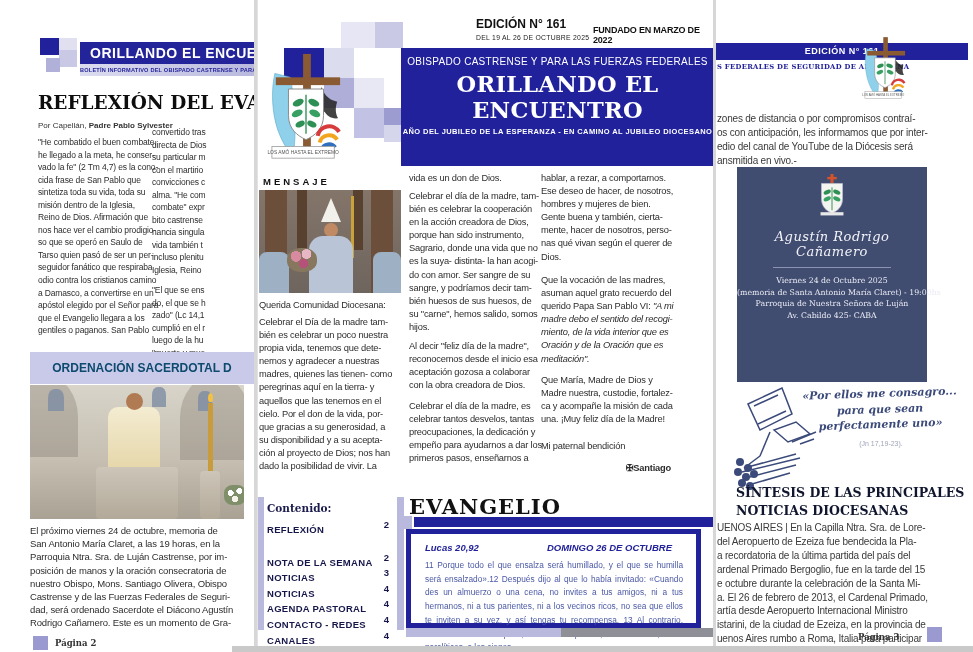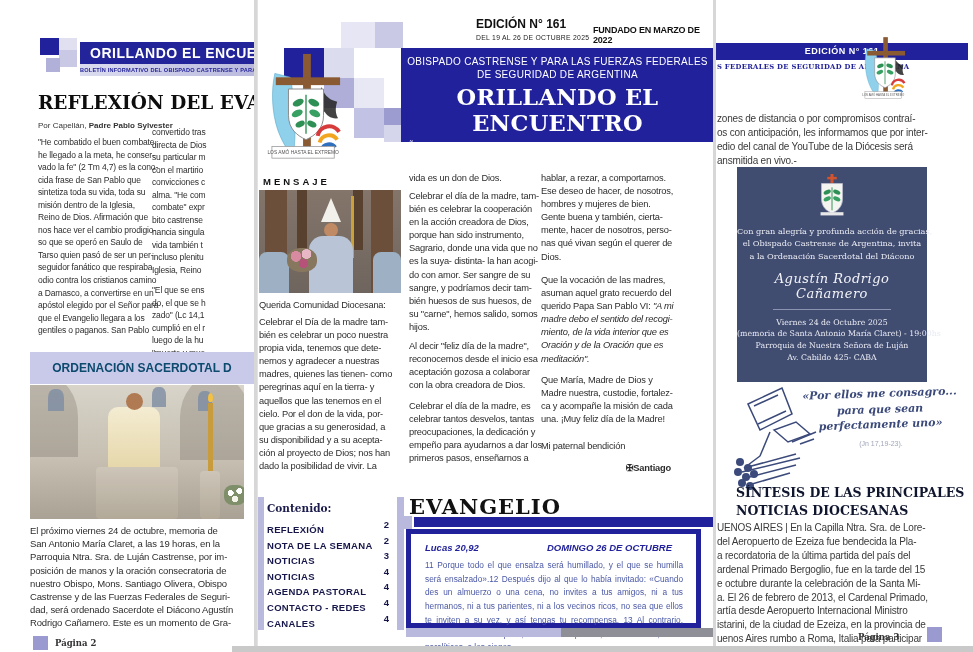--- a/index.html
+++ b/index.html
@@ -200,23 +200,22 @@
     <ellipse cx="55" cy="63" rx="6" ry="3.4" fill="#37a062" transform="rotate(25 55 63)"></ellipse>
     <ellipse cx="40" cy="74" rx="5" ry="3" fill="#2f9055" transform="rotate(-25 40 74)"></ellipse>
     <ellipse cx="52" cy="74" rx="5" ry="3" fill="#2f9055" transform="rotate(25 52 74)"></ellipse>
     <path d="M58,86 a12,12 0 0 1 22,-4" fill="none" stroke="#d83b3b" stroke-width="4"></path>
     <path d="M60,93 a10,10 0 0 1 18,-3" fill="none" stroke="#f2a51e" stroke-width="4"></path>
     <path d="M62,100 a8,8 0 0 1 14,-2" fill="none" stroke="#2e6fbe" stroke-width="4"></path>
     <rect x="11" y="97" width="64" height="12" fill="#ffffff" stroke="#999999" stroke-width="0.8"></rect>
     <text x="43" y="105" text-anchor="middle" font-size="5" fill="#555555">LOS AMÓ HASTA EL EXTREMO</text>
   </svg>
 
-  <div class="abs banner" style="left:143px;top:48px;width:313px;height:94px;">
+  <div class="abs banner" style="left:143px;top:48px;width:313px;height:118px;">
     <div class="org" style="margin-top:7px;">OBISPADO CASTRENSE Y PARA LAS FUERZAS  FEDERALES</div>
-    <div class="org">DE SEGURIDAD DE ARGENTINA</div>
     <div class="bigtitle" style="margin-top:3px;">ORILLANDO EL ENCUENTRO</div>
     <div class="tagline" style="margin-top:4px;">AÑO DEL JUBILEO DE LA ESPERANZA - EN CAMINO AL JUBILEO DIOCESANO</div>
   </div>
 
   <div class="abs mensaje" style="left:5px;top:176px;">MENSAJE</div>
 
   <div class="abs photo-bishop clip" style="left:1px;top:190px;width:142px;height:103px;">
     <div class="pb-band" style="left:6px;top:0;width:22px;height:103px;"></div>
     <div class="pb-band" style="left:112px;top:0;width:22px;height:103px;"></div>
     <div class="pb-band" style="left:38px;top:0;width:10px;height:60px;background:#59412f;"></div>
@@ -285,21 +284,21 @@
 ca y acompañe la misión de cada
 una. ¡Muy feliz día de la Madre!</div>
   <div class="abs ccol" style="left:283px;top:440px;width:132px;">Mi paternal bendición</div>
   <div class="abs ccol" style="left:283px;top:462px;width:130px;text-align:right;font-weight:bold;">✠Santiago</div>
 
   <div class="abs toc-strip" style="left:0px;top:497px;width:6px;height:133px;"></div>
   <div class="abs toc-strip" style="left:139px;top:497px;width:7px;height:133px;"></div>
   <div class="abs toc-title" style="left:9px;top:502px;">Contenido:</div>
   <div class="abs" style="left:9px;top:519px;width:122px;">
     <div style="position:relative;height:15.6px;"><span class="toc-label">REFLEXIÓN</span><span class="toc-num" style="position:absolute;right:0;">2</span></div>
-    <div style="position:relative;height:15.6px;"><span class="toc-label">NOTA DE LA SEMANA</span><span class="toc-num" style="position:absolute;right:0;">2</span></div>
+    <div style="position:relative;height:15.6px;margin-top:17px;"><span class="toc-label">NOTA DE LA SEMANA</span><span class="toc-num" style="position:absolute;right:0;">2</span></div>
     <div style="position:relative;height:15.6px;"><span class="toc-label">NOTICIAS</span><span class="toc-num" style="position:absolute;right:0;">3</span></div>
     <div style="position:relative;height:15.6px;"><span class="toc-label">NOTICIAS</span><span class="toc-num" style="position:absolute;right:0;">4</span></div>
     <div style="position:relative;height:15.6px;"><span class="toc-label">AGENDA PASTORAL</span><span class="toc-num" style="position:absolute;right:0;">4</span></div>
     <div style="position:relative;height:15.6px;"><span class="toc-label">CONTACTO - REDES</span><span class="toc-num" style="position:absolute;right:0;">4</span></div>
     <div style="position:relative;height:15.6px;"><span class="toc-label">CANALES</span><span class="toc-num" style="position:absolute;right:0;">4</span></div>
   </div>
 
   <div class="abs ev-title" style="left:151px;top:494px;">EVANGELIO</div>
   <div class="sq" style="left:141px;top:516px;width:13px;height:13px;background:#b9b9de;"></div>
   <div class="abs" style="left:156px;top:517px;width:300px;height:10px;background:#21219b;"></div>
@@ -348,23 +347,20 @@
       <rect x="13.4" y="0" width="3.2" height="10" fill="#d2542e"></rect>
       <rect x="10" y="3" width="10" height="2.6" fill="#d2542e"></rect>
       <path d="M4,10 h22 v16 c0,9 -6,13 -11,15 c-5,-2 -11,-6 -11,-15 z" fill="#f4f4f0" stroke="#b9bdcd" stroke-width="0.8"></path>
       <line x1="15" y1="14" x2="15" y2="38" stroke="#2f9055" stroke-width="1"></line>
       <ellipse cx="10" cy="19" rx="4" ry="2.2" fill="#2f9055" transform="rotate(-25 10 19)"></ellipse>
       <ellipse cx="20" cy="19" rx="4" ry="2.2" fill="#2f9055" transform="rotate(25 20 19)"></ellipse>
       <ellipse cx="10" cy="26" rx="4" ry="2.2" fill="#37a062" transform="rotate(-25 10 26)"></ellipse>
       <ellipse cx="20" cy="26" rx="4" ry="2.2" fill="#37a062" transform="rotate(25 20 26)"></ellipse>
       <rect x="3" y="40" width="24" height="3.4" fill="#e8e8e8"></rect>
     </svg>
-    <div class="pre inv-small" style="margin-top:5px;">Con gran alegría y profunda acción de gracias,
-el Obispado Castrense de Argentina, invita
-a la Ordenación Sacerdotal del Diácono</div>
     <div class="inv-name" style="margin-top:9px;">Agustín Rodrigo Cañamero</div>
     <div class="inv-divider" style="margin:8px auto 0;width:118px;"></div>
     <div class="pre inv-dates" style="margin-top:7px;">Viernes 24 de Octubre 2025
 (memoria de Santa Antonio María Claret) - 19:00hs
 Parroquia de Nuestra Señora de Luján
 Av. Cabildo 425- CABA</div>
   </div>
 
   <svg class="abs" style="left:14px;top:384px;" width="88" height="112" viewBox="0 0 88 112" fill="none" stroke="#3b4a7a" stroke-width="1.5">
     <path d="M18,20 L52,4 L62,30 L30,46 Z"></path>

